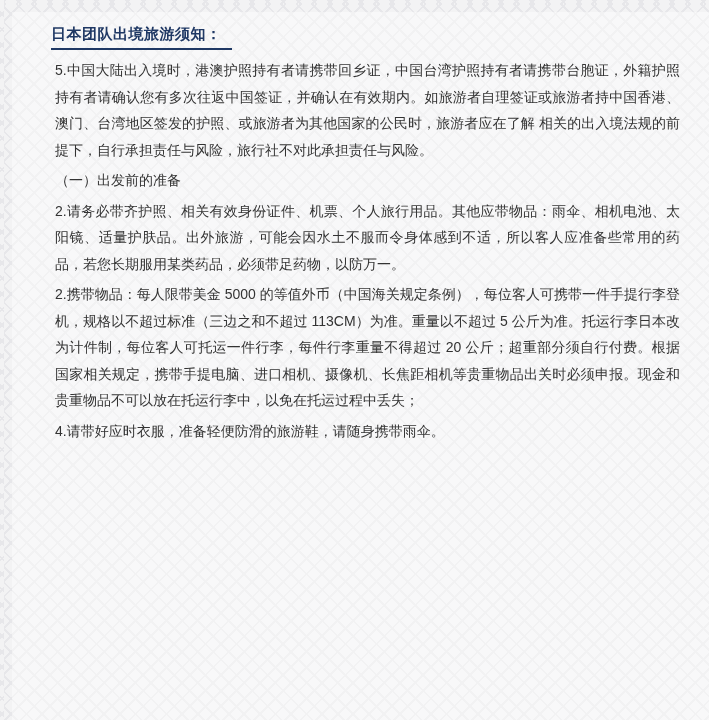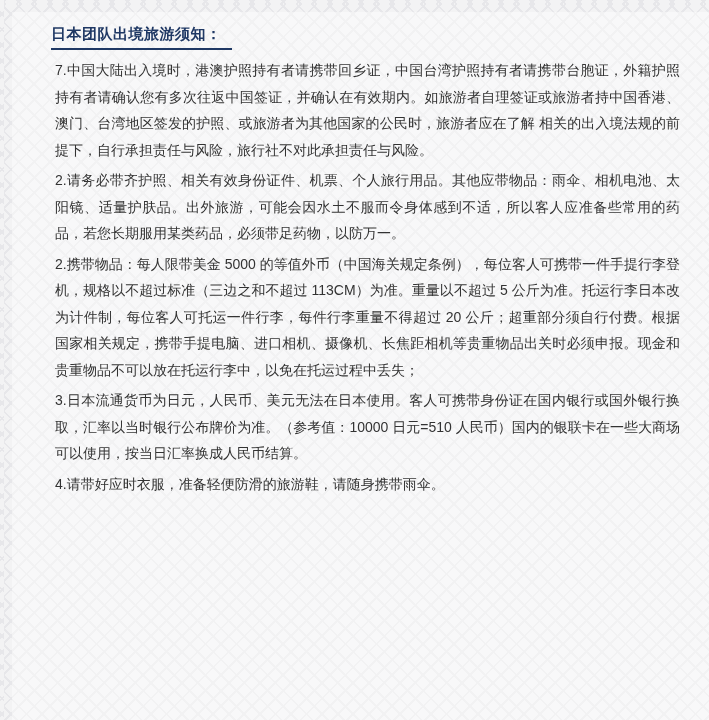--- a/index.html
+++ b/index.html
@@ -48,19 +48,19 @@
     text-align: justify;
     word-break: break-all;
   }
 </style>
 </head>
 <body>
 
 <div class="page">
   <h1 class="doc-title">日本团队出境旅游须知：</h1>
   <div class="doc-body" id="doc-body">
-      <p>7.中国大陆出入境时，港澳护照持有者请携带回乡证，中国台湾护照持有者请携带台胞证，外籍护照持有者请确认您有多次往返中国签证，并确认在有效期内。如旅游者自理签证或旅游者持中国香港、澳门、台湾地区签发的护照、或旅游者为其他国家的公民时，旅游者应在了解 相关的出入境法规的前提下，自行承担责任与风险，旅行社不对此承担责任与风险。</p>
+      <p>5.中国大陆出入境时，港澳护照持有者请携带回乡证，中国台湾护照持有者请携带台胞证，外籍护照持有者请确认您有多次往返中国签证，并确认在有效期内。如旅游者自理签证或旅游者持中国香港、澳门、台湾地区签发的护照、或旅游者为其他国家的公民时，旅游者应在了解 相关的出入境法规的前提下，自行承担责任与风险，旅行社不对此承担责任与风险。</p>
+      <p>（一）出发前的准备</p>
       <p>2.请务必带齐护照、相关有效身份证件、机票、个人旅行用品。其他应带物品：雨伞、相机电池、太阳镜、适量护肤品。出外旅游，可能会因水土不服而令身体感到不适，所以客人应准备些常用的药品，若您长期服用某类药品，必须带足药物，以防万一。</p>
       <p>2.携带物品：每人限带美金 5000 的等值外币（中国海关规定条例），每位客人可携带一件手提行李登机，规格以不超过标准（三边之和不超过 113CM）为准。重量以不超过 5 公斤为准。托运行李日本改为计件制，每位客人可托运一件行李，每件行李重量不得超过 20 公斤；超重部分须自行付费。根据国家相关规定，携带手提电脑、进口相机、摄像机、长焦距相机等贵重物品出关时必须申报。现金和贵重物品不可以放在托运行李中，以免在托运过程中丢失；</p>
-      <p>3.日本流通货币为日元，人民币、美元无法在日本使用。客人可携带身份证在国内银行或国外银行换取，汇率以当时银行公布牌价为准。（参考值：10000 日元=510 人民币）国内的银联卡在一些大商场可以使用，按当日汇率换成人民币结算。</p>
       <p>4.请带好应时衣服，准备轻便防滑的旅游鞋，请随身携带雨伞。</p>
     </div>
 </div>
 
 </body></html>

